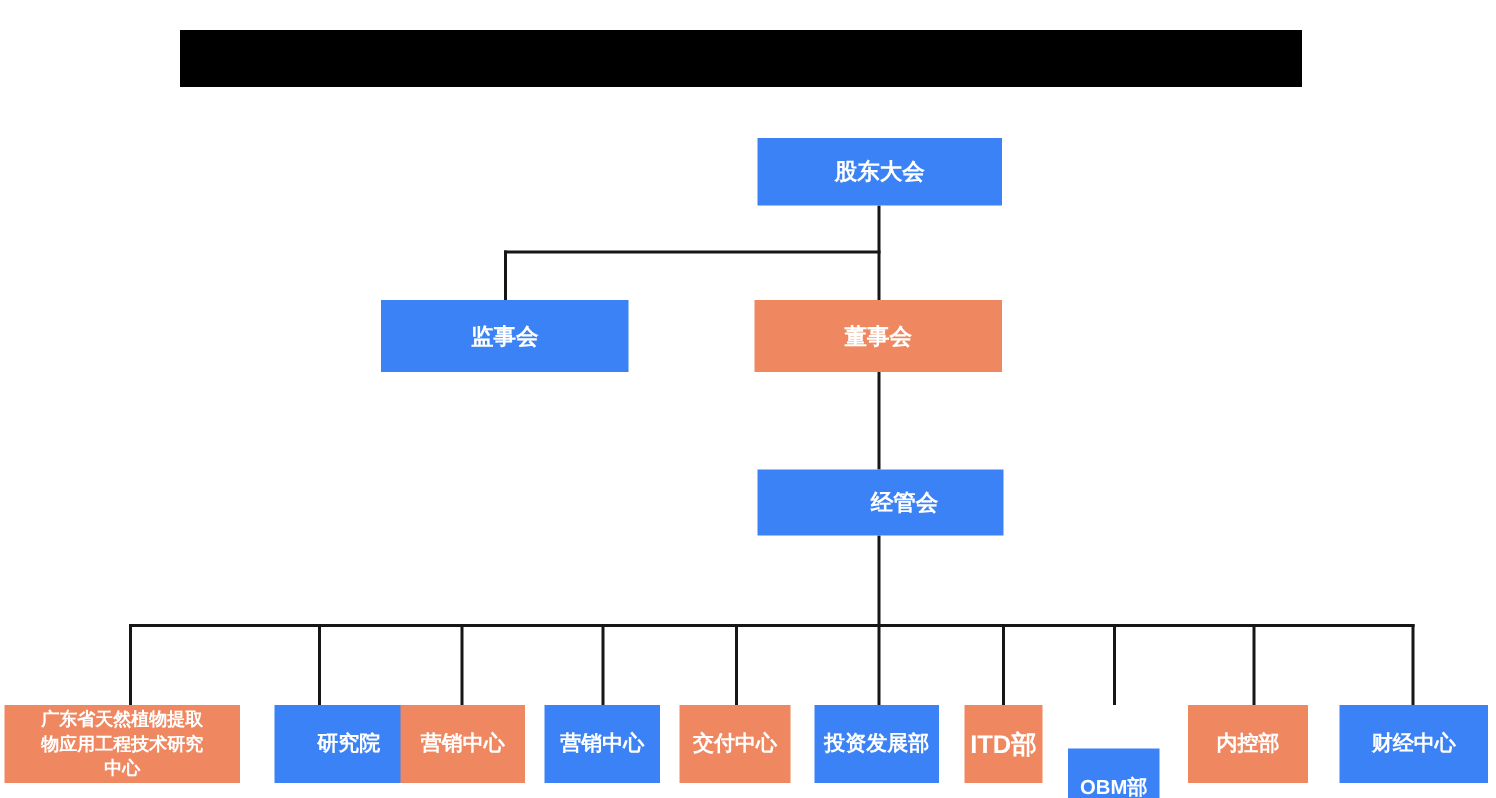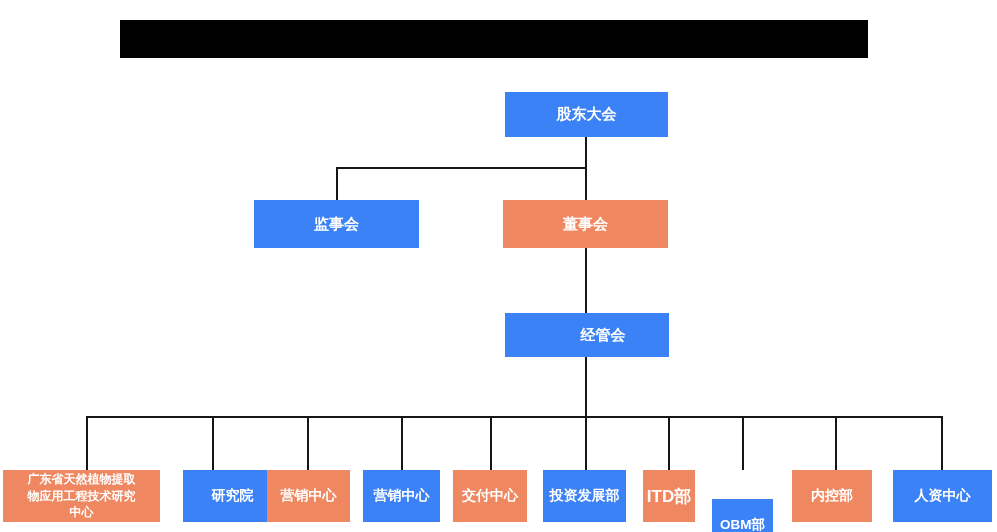--- a/index.html
+++ b/index.html
@@ -124,15 +124,15 @@
   <div class="node tone-light dept d5">交付中心</div>
 
   <div class="node tone-dark dept d6">投资发展部</div>
 
   <div class="node tone-light dept d7">ITD部</div>
 
   <div class="node tone-dark dept d8">OBM部</div>
 
   <div class="node tone-light dept d9">内控部</div>
 
-  <div class="node tone-dark dept d10">人资中心</div>
+  <div class="node tone-dark dept d10">财经中心</div>
 
 </div>
 
 </body></html>

